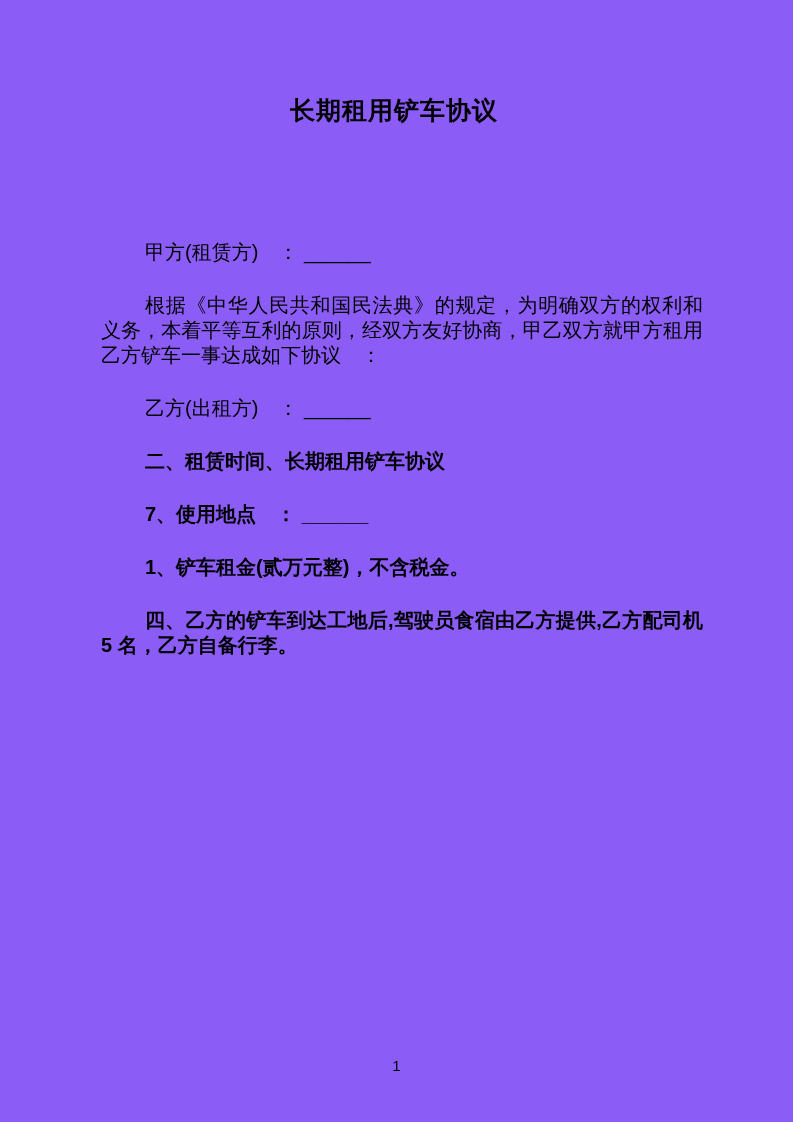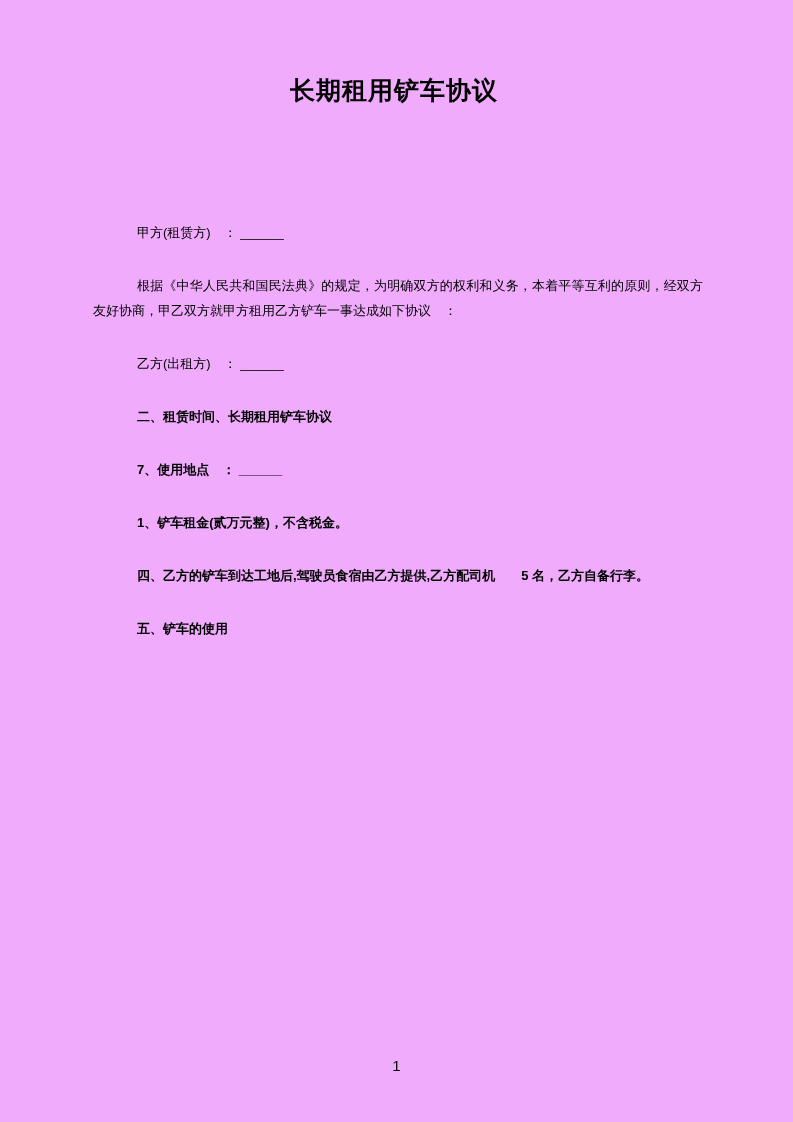--- a/index.html
+++ b/index.html
@@ -12,35 +12,35 @@
     height: 1122px;
     position: relative;
     font-family: "Liberation Sans", "DejaVu Sans", sans-serif;
     color: #000000;
     overflow: hidden;
   }
   .page {
     position: absolute;
     inset: 0;
     box-sizing: border-box;
-    padding: 72px 90px 0 85px;
-    background: #f0abfc;
+    padding: 92px 90px 0 85px;
+    background: #8b5cf6;
   }
   .doc-title {
     font-size: 25px;
     font-weight: 700;
     line-height: 36px;
     text-align: center;
     margin: 0 0 112px 0;
     letter-spacing: 1px;
   }
   .para {
-    font-size: 13px;
+    font-size: 20px;
     line-height: 25px;
-    margin: 0 0 28px 8px;
+    margin: 0 0 28px 16px;
     text-indent: 44px;
     text-align: justify;
     word-break: break-all;
   }
   .para.normal { font-weight: 400; }
   .para.bold   { font-weight: 700; }
   .page-footer {
     position: absolute;
     bottom: 48px;
     left: 0;
@@ -68,17 +68,16 @@
 
 
   <p class="para bold">7、使用地点　： ______</p>
 
 
   <p class="para bold">1、铲车租金(贰万元整)，不含税金。</p>
 
 
   <p class="para bold">四、乙方的铲车到达工地后,驾驶员食宿由乙方提供,乙方配司机　　5 名，乙方自备行李。</p>
 
-  <p class="para bold">五、铲车的使用</p>
 
   <div class="page-footer">1</div>
 
 </div>
 
 </body></html>

